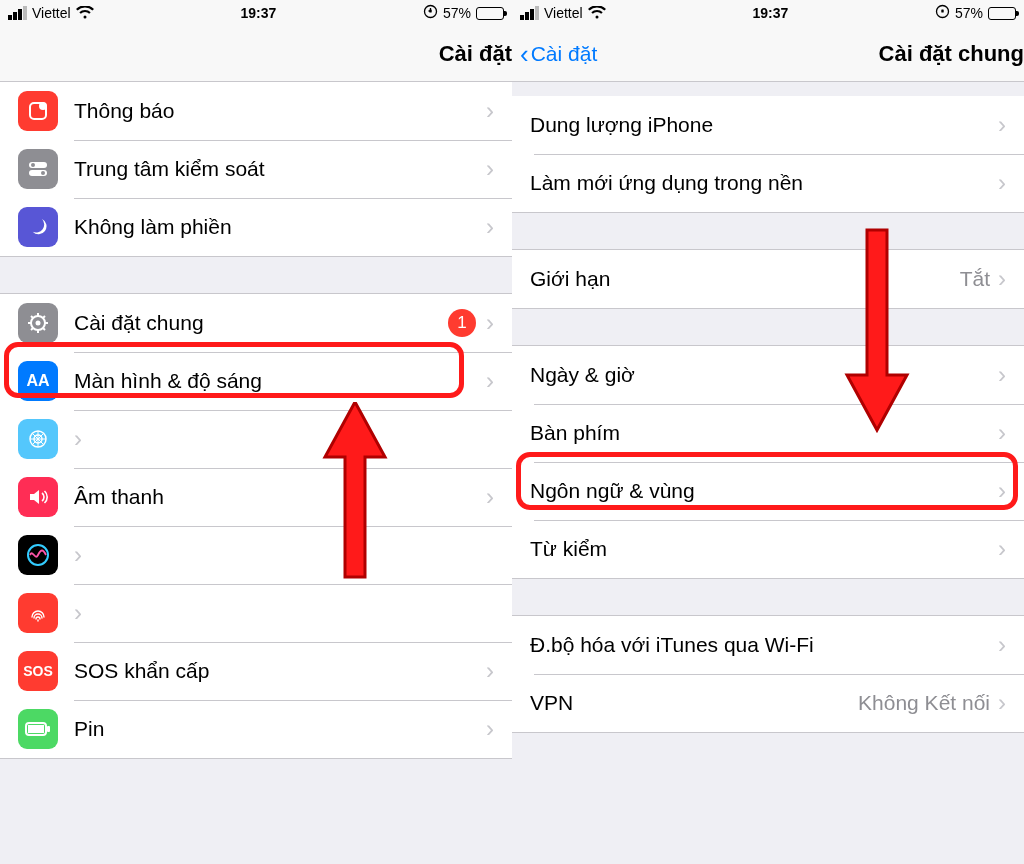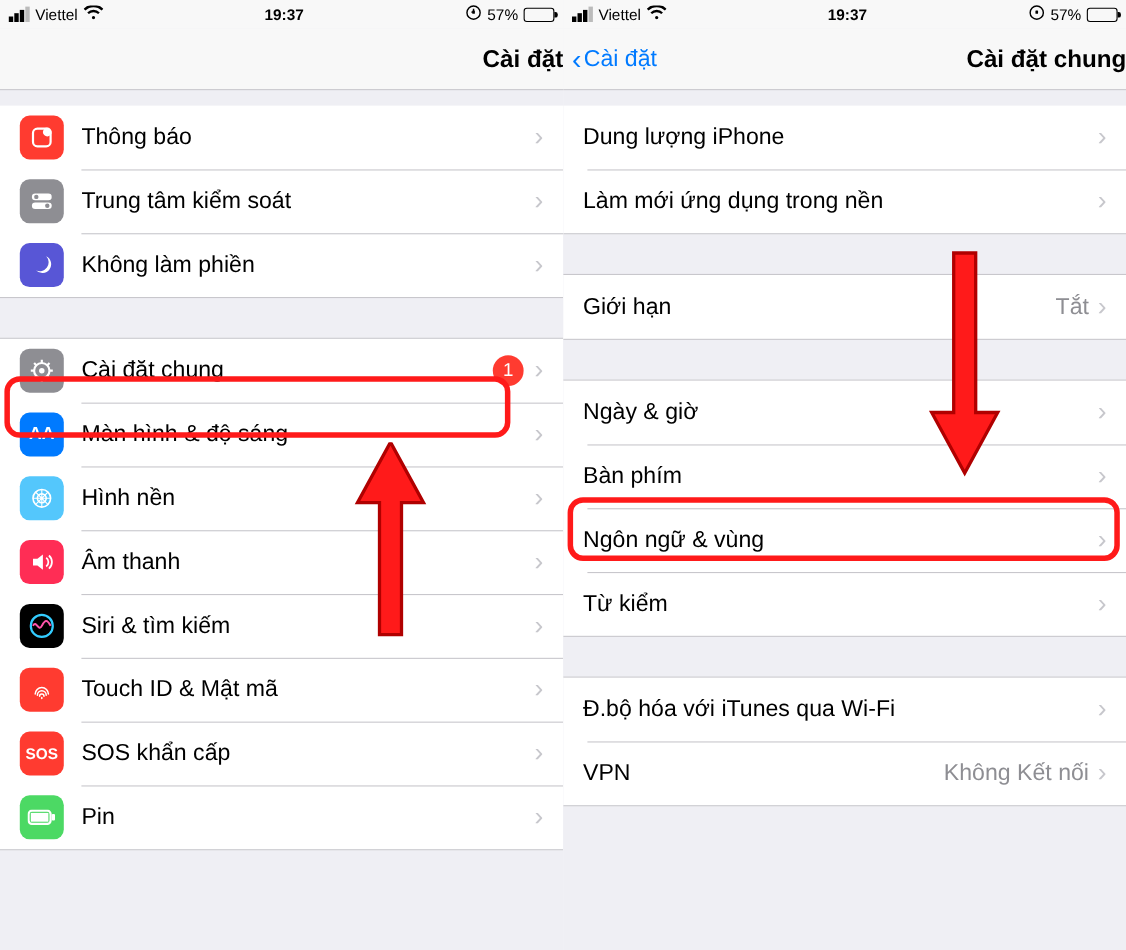--- a/index.html
+++ b/index.html
@@ -139,21 +139,21 @@
       <span>57%</span>
       <span class="battery">
           <span class="battery-body"><span class="battery-fill"></span></span>
         </span>
     </div>
   </div>
   <div class="nav-bar">
     <div class="nav-title">Cài đặt</div>
   </div>
   <div class="list">
-    <div class="group first-cut" style="margin-top:14px">
+    <div class="group first-cut" style="">
       <div class="row">
         <span class="icon ic-notif">
             <svg width="22" height="22" viewBox="0 0 22 22">
               <rect x="3" y="3" width="16" height="16" rx="4" fill="none" stroke="#fff" stroke-width="2"></rect>
               <circle cx="16" cy="6" r="4" fill="#fff"></circle>
             </svg>
           </span>
         <span class="label">Thông báo</span>
         <span class="chevron">›</span>
       </div>
@@ -209,50 +209,47 @@
         <span class="chevron">›</span>
       </div>
       <div class="row">
         <span class="icon ic-wall">
             <svg width="24" height="24" viewBox="0 0 24 24">
               <circle cx="12" cy="12" r="8" fill="none" stroke="#fff" stroke-width="1.5"></circle>
               <circle cx="12" cy="12" r="4" fill="none" stroke="#fff" stroke-width="1.5"></circle>
               <path d="M12 4v16M4 12h16M6.5 6.5l11 11M17.5 6.5l-11 11" stroke="#fff" stroke-width="1"></path>
             </svg>
           </span>
-        <span class="label">Hình nền</span>
         <span class="chevron">›</span>
       </div>
       <div class="row">
         <span class="icon ic-sound">
             <svg width="22" height="22" viewBox="0 0 22 22">
               <path d="M3 8v6h4l5 4V4L7 8H3z" fill="#fff"></path>
               <path d="M15 7a5 5 0 010 8M17.5 5a8 8 0 010 12" stroke="#fff" stroke-width="1.6" fill="none"></path>
             </svg>
           </span>
         <span class="label">Âm thanh</span>
         <span class="chevron">›</span>
       </div>
       <div class="row">
         <span class="icon ic-siri">
             <svg width="26" height="26" viewBox="0 0 26 26">
               <circle cx="13" cy="13" r="10" fill="none" stroke="#3cf" stroke-width="2"></circle>
               <path d="M5 13c3-6 5 6 8 0s5-6 8 0" stroke="#f5a" stroke-width="1.8" fill="none"></path>
             </svg>
           </span>
-        <span class="label">Siri &amp; tìm kiếm</span>
         <span class="chevron">›</span>
       </div>
       <div class="row">
         <span class="icon ic-touchid">
             <svg width="24" height="24" viewBox="0 0 24 24">
               <path d="M6 16a6 6 0 1112 0M8 17a4 4 0 118 0M10 18a2 2 0 114 0M12 19v1" stroke="#fff" stroke-width="1.4" fill="none" stroke-linecap="round"></path>
             </svg>
           </span>
-        <span class="label">Touch ID &amp; Mật mã</span>
         <span class="chevron">›</span>
       </div>
       <div class="row">
         <span class="icon ic-sos">
             <span style="color:#fff;font-weight:700;font-size:14px;">SOS</span>
           </span>
         <span class="label">SOS khẩn cấp</span>
         <span class="chevron">›</span>
       </div>
       <div class="row">

